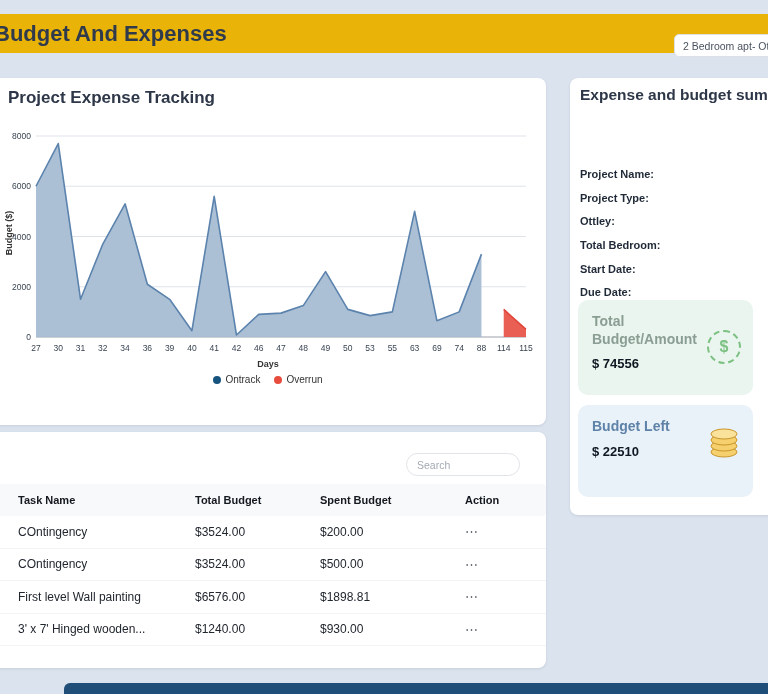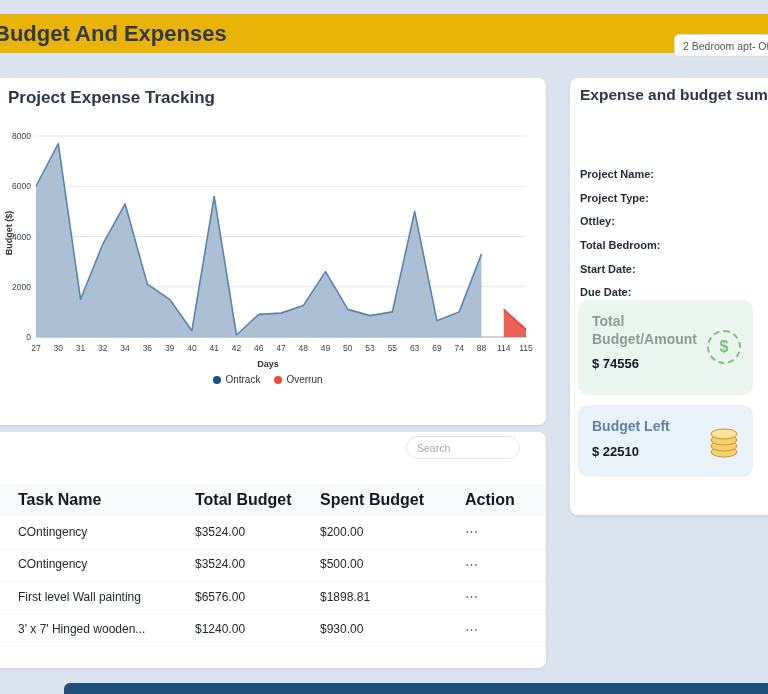--- a/index.html
+++ b/index.html
@@ -58,47 +58,47 @@
   .summary-title {
     position:absolute; left:10px; top:8px; font-size:15.5px; font-weight:700;
     color:#2d3748; white-space:nowrap;
   }
   .fields { position:absolute; left:10px; top:44px; right:10px; }
   .field { height:23.7px; display:flex; gap:6px; align-items:flex-start; }
   .field-label { font-size:11px; font-weight:700; color:#1f2937;margin-top:46px; }
   .field-value { font-size:11px; color:#1f2937; }
   .stat-box { position:absolute; left:8px; width:175px; border-radius:10px; padding:13px 14px; }
   .stat-box.green { top:222px; height:95px; background:#e9f5ee; }
-  .stat-box.blue  { top:327px; height:72px; background:#e9f1f9; }
+  .stat-box.blue  { top:327px; height:92px; background:#e9f1f9; }
   .stat-label { font-size:14px; font-weight:700; line-height:1.25; width:108px; }
   .green .stat-label { color:#8b9e93; }
   .blue  .stat-label { color:#5e82a8; }
   .stat-value { font-size:13px; font-weight:700; color:#0f1722; margin-top:8px; }
   .dollar-icon {
     position:absolute; right:12px; top:30px; width:34px; height:34px;
     border:2px dashed #7cc182; border-radius:50%;
     display:flex; align-items:center; justify-content:center;
     color:#7cc182; font-size:16px; font-weight:700;
   }
   .coins-icon { position:absolute; right:10px; top:18px; width:38px; height:38px; }
   
   .search-input {
-    position:absolute; right:26px; top:4px; width:114px; height:23px;
+    position:absolute; right:26px; top:21px; width:114px; height:23px;
     border:1px solid #e1e4e8; border-radius:12px; padding:6px 10px;
     font-family:"Liberation Sans", sans-serif; font-size:10.5px; color:#333;
     outline:none; background:#fff;
   }
   .search-input::placeholder { color:#a3a9b3; }
   .table { position:absolute; left:0; top:52px; right:0; }
   .thead, .trow {
     display:grid; grid-template-columns:177px 125px 145px 1fr;
     align-items:center; padding:0 0 0 28px;
   }
   .thead { height:32px; background:#f8f9fb; border-radius:4px; }
-  .thead span { font-size:16px; font-weight:700; color:#14181f; }
+  .thead span { font-size:11px; font-weight:700; color:#14181f; }
   .trow { height:32.5px; border-bottom:1px solid #f3f4f6; }
   .trow span { font-size:12px; color:#22272f; }
   .row-actions-button {
     background:none; border:none; font-size:13px; color:#3c4350;
     width:30px; text-align:left; cursor:pointer; letter-spacing:1px;
     font-family:"Liberation Sans", sans-serif;
   }
   
   .footer-bar {
     position:absolute; left:64px; top:683px; right:0; height:11px;

